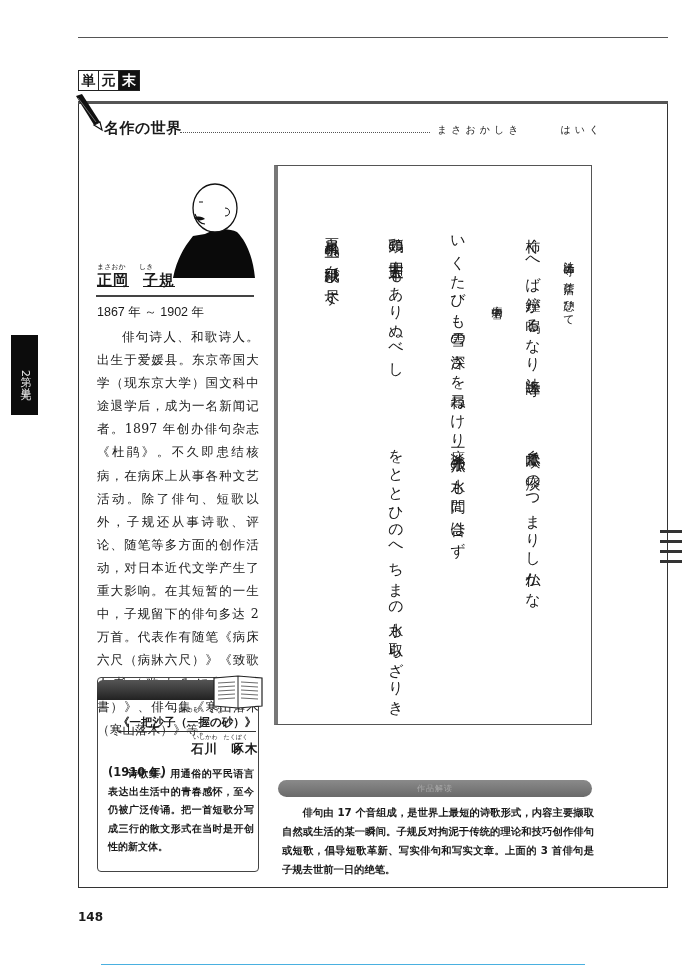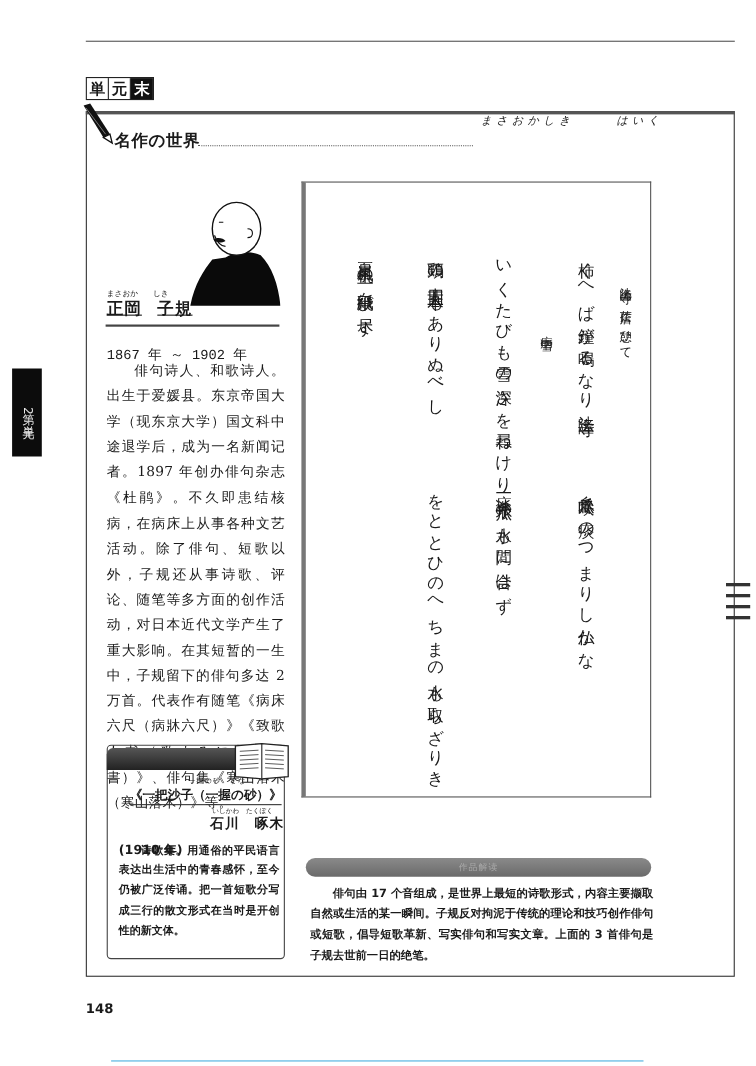--- a/index.html
+++ b/index.html
@@ -13,34 +13,34 @@
   .unit-tag span:last-child { border-right: none; background: #111; color: #fff; }
 
   .frame { position: absolute; left: 78px; top: 101px; width: 590px; height: 787px; border: 1.5px solid #333; }
   .frame-top-heavy { position: absolute; left: 78px; top: 101px; width: 590px; height: 3px; background: #555; }
 
   .pen-icon { position: absolute; left: 72px; top: 92px; width: 34px; height: 42px; }
 
   .series-label { position: absolute; left: 104px; top: 119px; font-size: 15px; font-weight: bold; letter-spacing: 0.5px; }
   .dotted-leader { position: absolute; left: 180px; top: 132px; width: 250px; border-bottom: 1.5px dotted #555; }
 
-  .title-wrap { position: absolute; left: 437px; top: 103px; font-style: italic; }
+  .title-wrap { position: absolute; left: 437px; top: 123px; }
   .title-ruby { font-size: 10px; letter-spacing: 4px; white-space: nowrap; height: 12px; }
   .title-ruby .r2 { margin-left: 38px; }
   .title-main { font-family: "DejaVu Serif", serif; font-size: 25px; font-weight: bold; letter-spacing: 1px; white-space: nowrap; }
 
   .portrait { position: absolute; left: 165px; top: 178px; width: 90px; height: 102px; }
 
   .author-ruby { position: absolute; left: 97px; top: 262px; font-size: 7px; }
   .author-ruby .r2 { position: absolute; left: 42px; width: 30px; }
   .author-name { position: absolute; left: 97px; top: 271px; font-size: 15px; font-weight: bold; letter-spacing: 1px; text-decoration: underline; }
   .author-name .given { margin-left: 14px; }
   .bio-rule { position: absolute; left: 96px; top: 295px; width: 158px; height: 2px; background: #444; }
 
-  .years { position: absolute; left: 97px; top: 304px; font-family: Liberation Mono, monospace; font-size: 12.5px; margin-top: 10px; }
+  .years { position: absolute; left: 97px; top: 304px; font-family: Liberation Sans, sans-serif; font-size: 12.5px; }
   .bio { position: absolute; left: 97px; top: 325px; width: 162px; font-family: "DejaVu Serif", serif; font-size: 12.5px; line-height: 23.1px; text-align: justify; text-indent: 2em; letter-spacing: 0.2px; }
 
   .side-tab { position: absolute; left: 11px; top: 335px; width: 27px; height: 80px; background: #0c0c0c; color: #e8e8e8; font-size: 11px; writing-mode: vertical-rl; display: flex; align-items: center; justify-content: center; letter-spacing: 2px; }
 
   .haiku-panel { position: absolute; left: 274px; top: 165px; width: 318px; height: 560px; border: 1px solid #555; border-left: 4px solid #777; }
   .haiku-col { position: absolute; writing-mode: vertical-rl; font-family: "DejaVu Serif", serif; font-size: 15px; letter-spacing: 2px; line-height: 1; white-space: nowrap; }
   .haiku-col.small { font-size: 11.5px; letter-spacing: 2px; }
   .haiku-col.title { font-size: 11px; letter-spacing: 2px; }
 
   .book-box { position: absolute; left: 97px; top: 677px; width: 162px; height: 195px; border: 1px solid #444; border-radius: 4px; }

